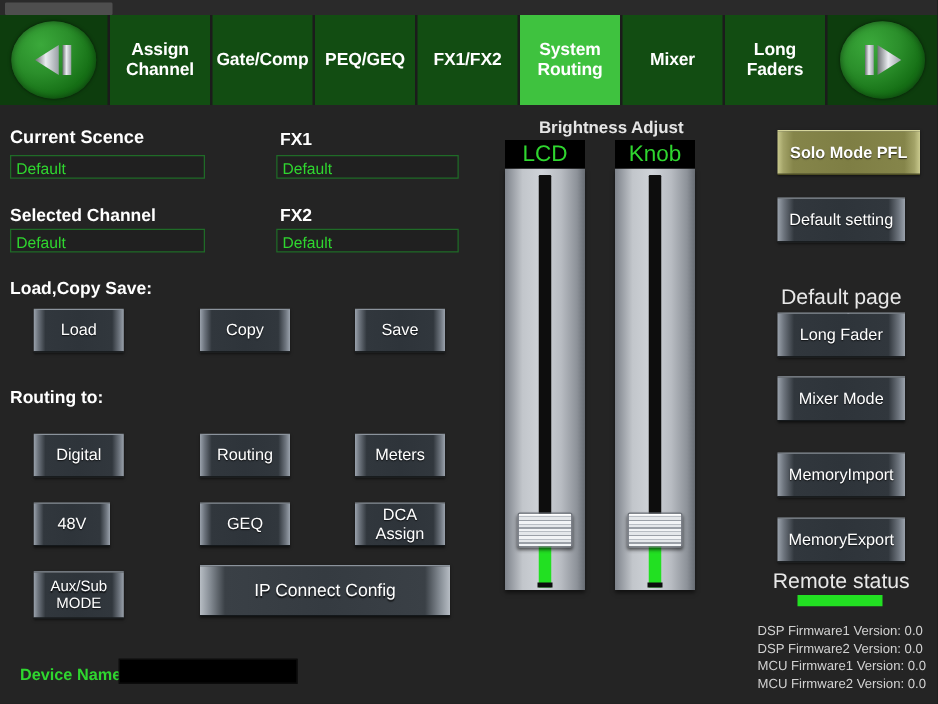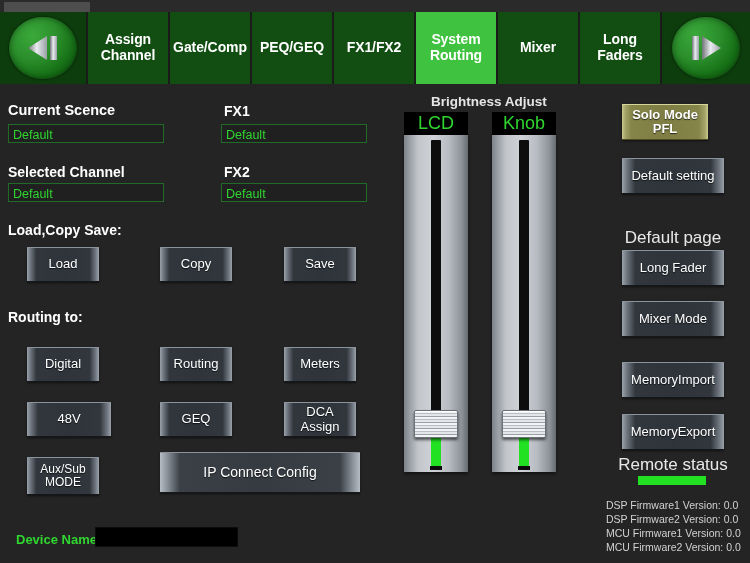--- a/index.html
+++ b/index.html
@@ -264,21 +264,21 @@
       <div class="mbtn" style="left:27px; top:163px; width:72px; height:35px;">Load</div>
       <div class="mbtn" style="left:160px; top:163px; width:72px; height:35px;">Copy</div>
       <div class="mbtn" style="left:284px; top:163px; width:72px; height:35px;">Save</div>
 
       <div class="sm-label" style="left:8px; top:225px;">Routing to:</div>
 
       <div class="mbtn" style="left:27px; top:263px; width:72px; height:35px;">Digital</div>
       <div class="mbtn" style="left:160px; top:263px; width:72px; height:35px;">Routing</div>
       <div class="mbtn" style="left:284px; top:263px; width:72px; height:35px;">Meters</div>
 
-      <div class="mbtn" style="left:27px; top:318px; width:84px; height:35px;">48V</div>
+      <div class="mbtn" style="left:27px; top:318px; width:61px; height:35px;">48V</div>
       <div class="mbtn" style="left:160px; top:318px; width:72px; height:35px;">GEQ</div>
       <div class="mbtn" style="left:284px; top:318px; width:72px; height:35px;">
           <span>DCA<br>Assign</span>
         </div>
 
       <div class="mbtn" style="left:27px; top:373px; width:72px; height:38px;">
           <span style="font-size:12px;">Aux/Sub<br>MODE</span>
         </div>
       <div class="mbtn wide" style="left:160px; top:368px; width:200px; height:41px;">IP Connect Config</div>
 
@@ -304,21 +304,21 @@
         <div class="slider-body">
           <div class="slider-groove"></div>
           <div class="slider-green" style="top:298px; height:37px;"></div>
           <div class="slider-green-foot" style="top:331px;"></div>
           <div class="slider-handle" style="top:275px;"></div>
         </div>
       </div>
     </div>
 
     <div class="right-panel">
-      <div class="mbtn olive" style="left:26px; top:20px; width:86px; height:36px;">Solo Mode PFL</div>
+      <div class="mbtn olive" style="left:26px; top:20px; width:114px; height:36px;">Solo Mode PFL</div>
       <div class="mbtn" style="left:26px; top:74px; width:102px; height:36px;">Default setting</div>
 
       <div class="rt-label" style="top:144px;">Default page Setting</div>
 
       <div class="mbtn" style="left:26px; top:166px; width:102px; height:36px;">Long Fader</div>
       <div class="mbtn" style="left:26px; top:217px; width:102px; height:36px;">Mixer Mode</div>
 
       <div class="mbtn" style="left:26px; top:278px; width:102px; height:36px;">MemoryImport</div>
       <div class="mbtn" style="left:26px; top:330px; width:102px; height:36px;">MemoryExport</div>
 

